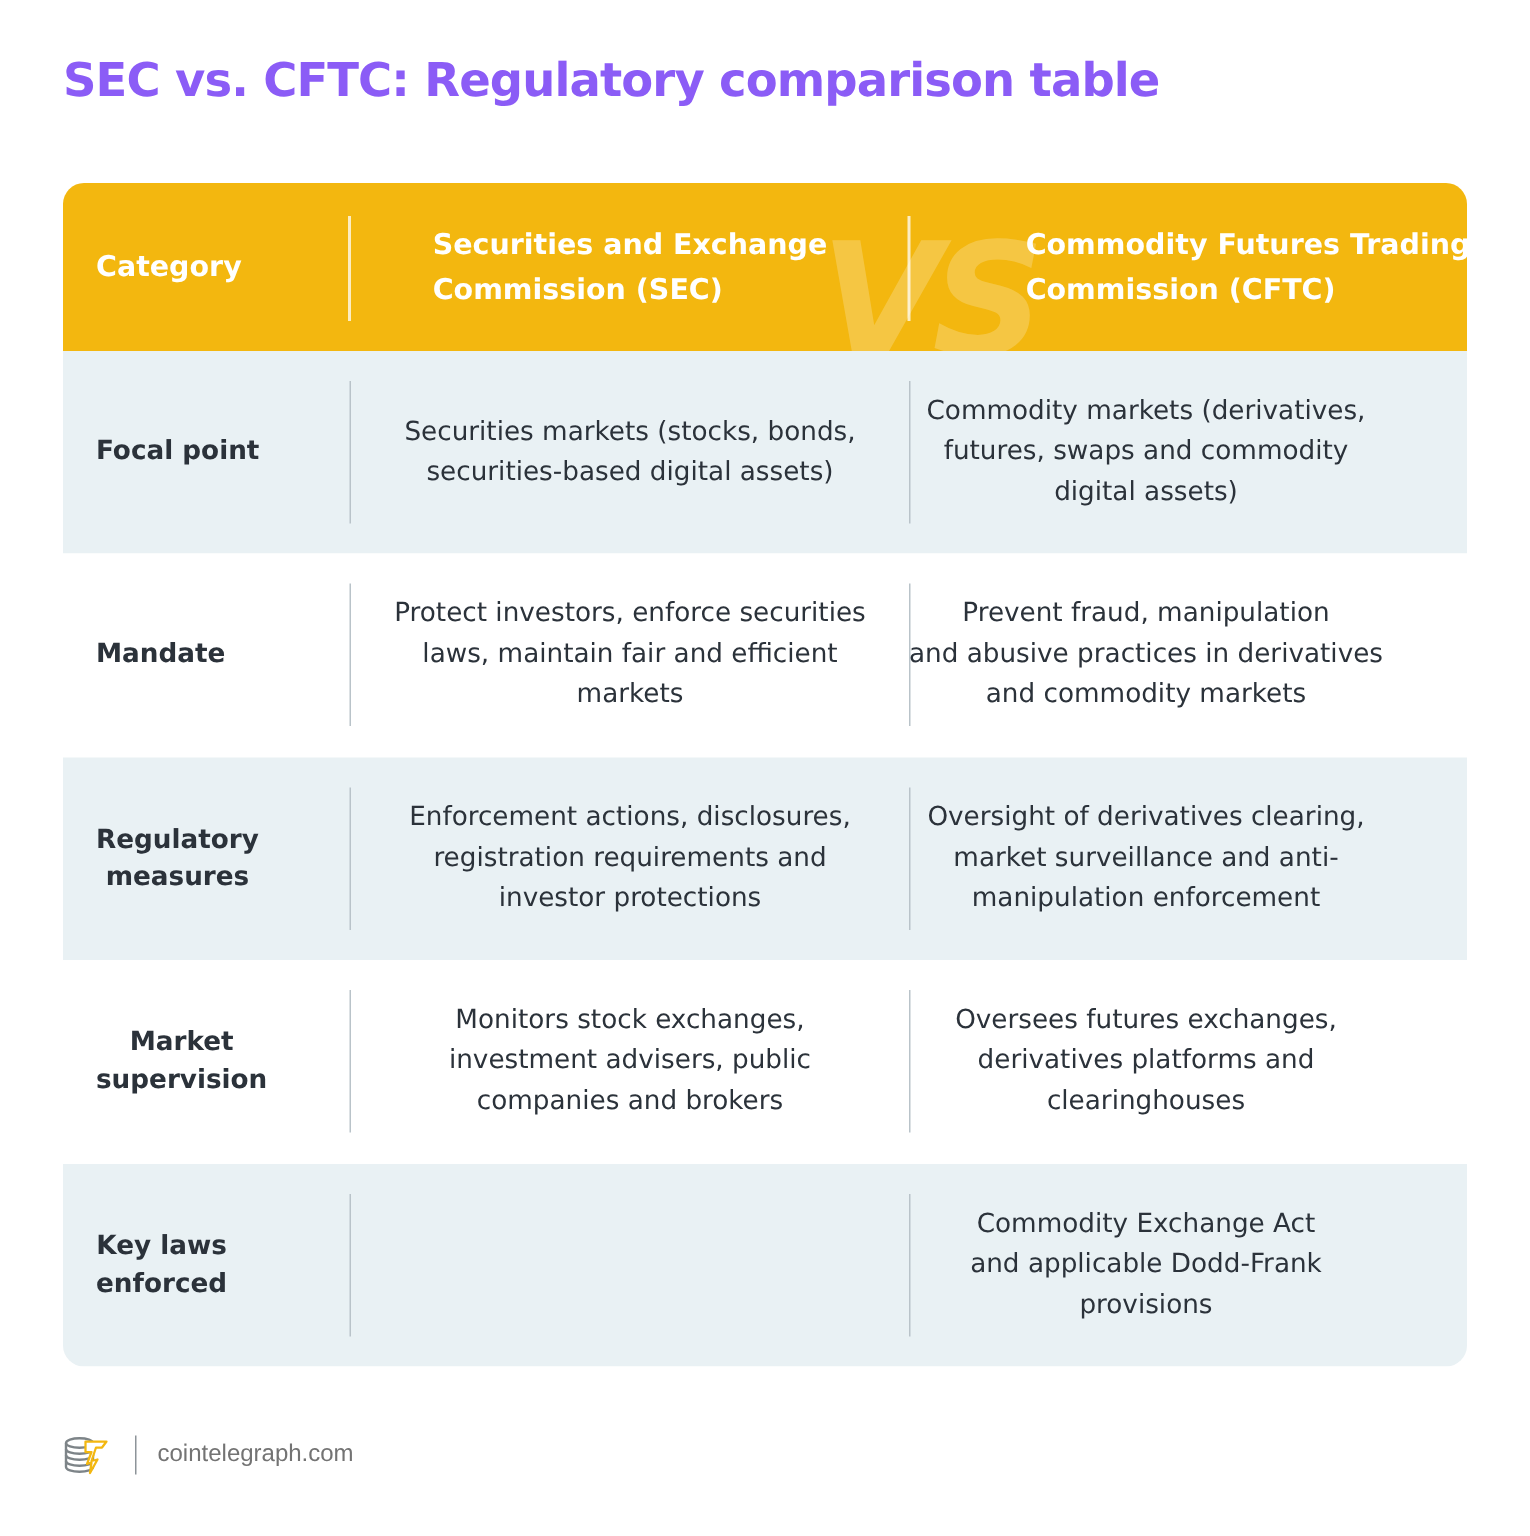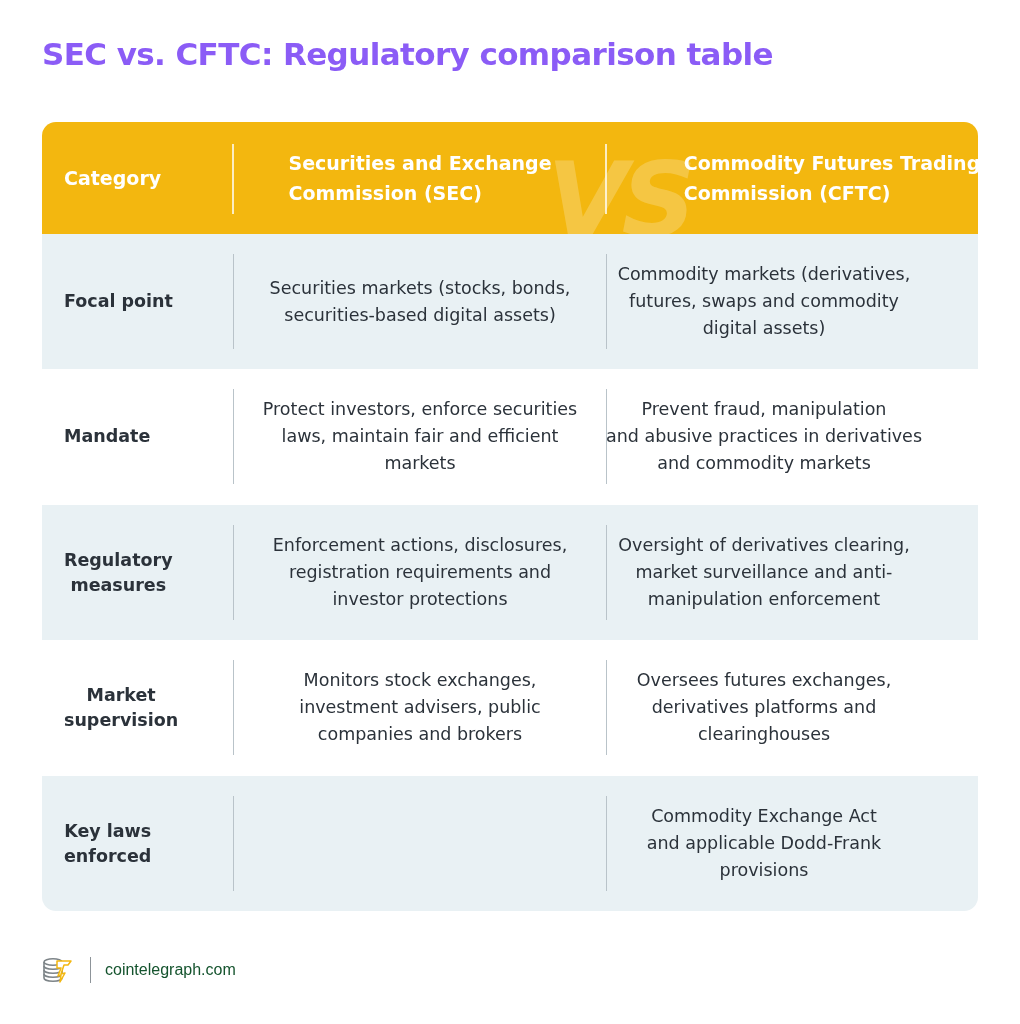--- a/index.html
+++ b/index.html
@@ -53,21 +53,21 @@
   .rdiv {
     position: absolute; top: 20px; bottom: 20px; width: 1px; background: #b9c3c9;
   }
   .pre { white-space: pre-line; }
 
   .footer {
     position: absolute; left: 42px; top: 955px; height: 30px; display: flex; align-items: center;
   }
   .logo { width: 32px; height: 28px; }
   .fdiv { width: 1px; height: 26px; background: #8d9499; margin: 0 14px 0 16px; }
-  .footer-text { font-family: "Liberation Sans", sans-serif; font-size: 16px; color: #14532d; }
+  .footer-text { font-family: "Liberation Sans", sans-serif; font-size: 16px; color: #737373; }
 </style>
 </head>
 <body>
 
 <div class="title">SEC vs. CFTC: Regulatory comparison table</div>
 
 <div class="table">
   <div class="header">
     <div class="vs-watermark">VS</div>
     <div class="hcell cat pre">Category</div>

